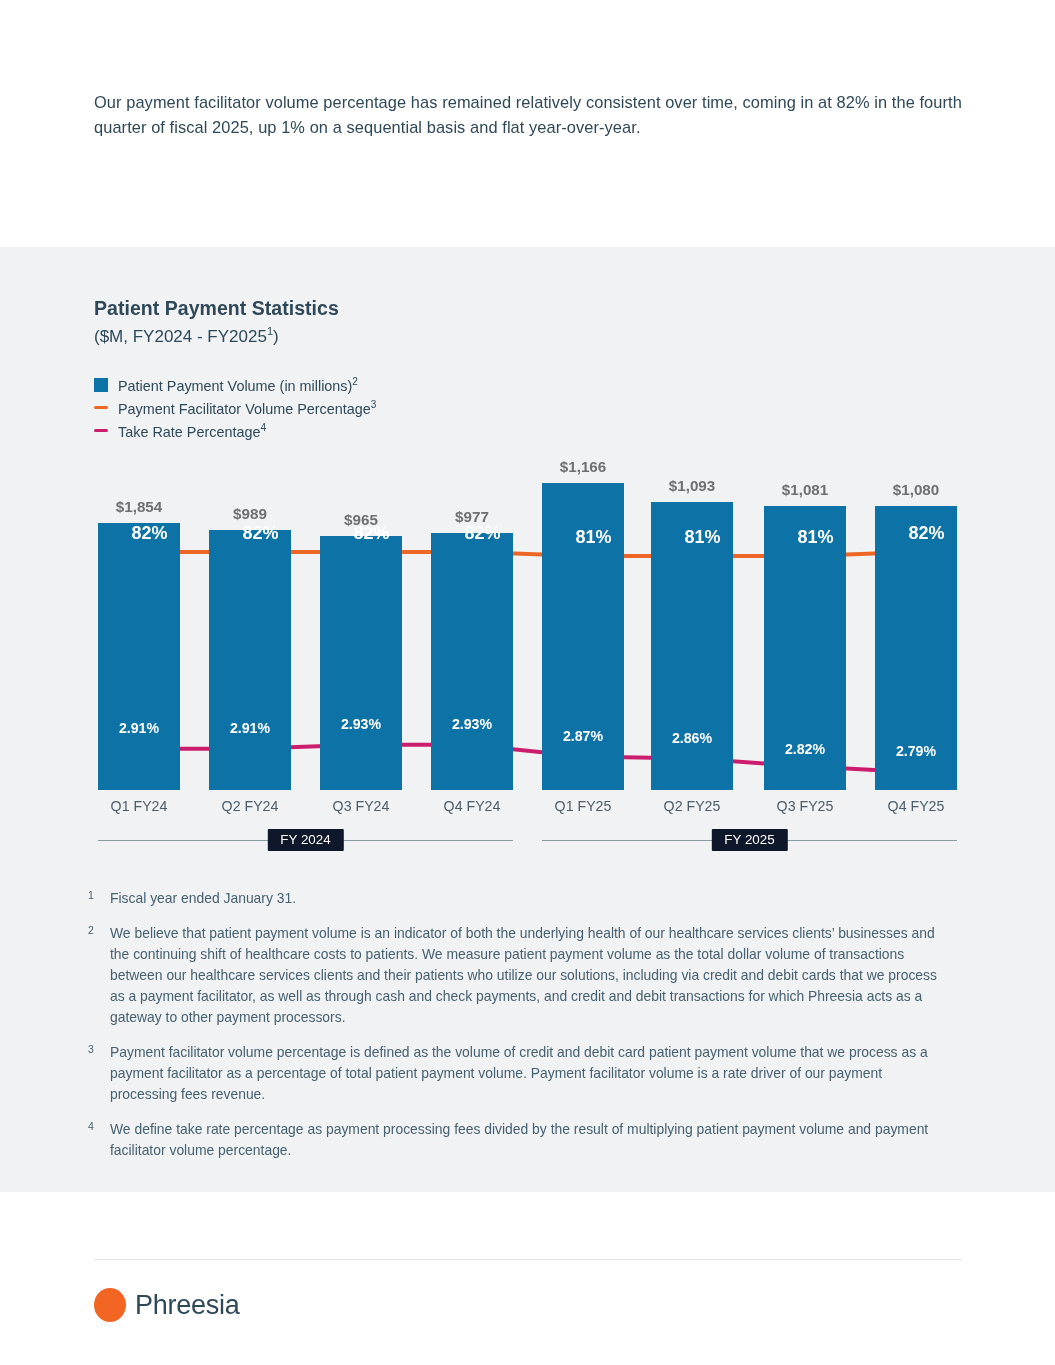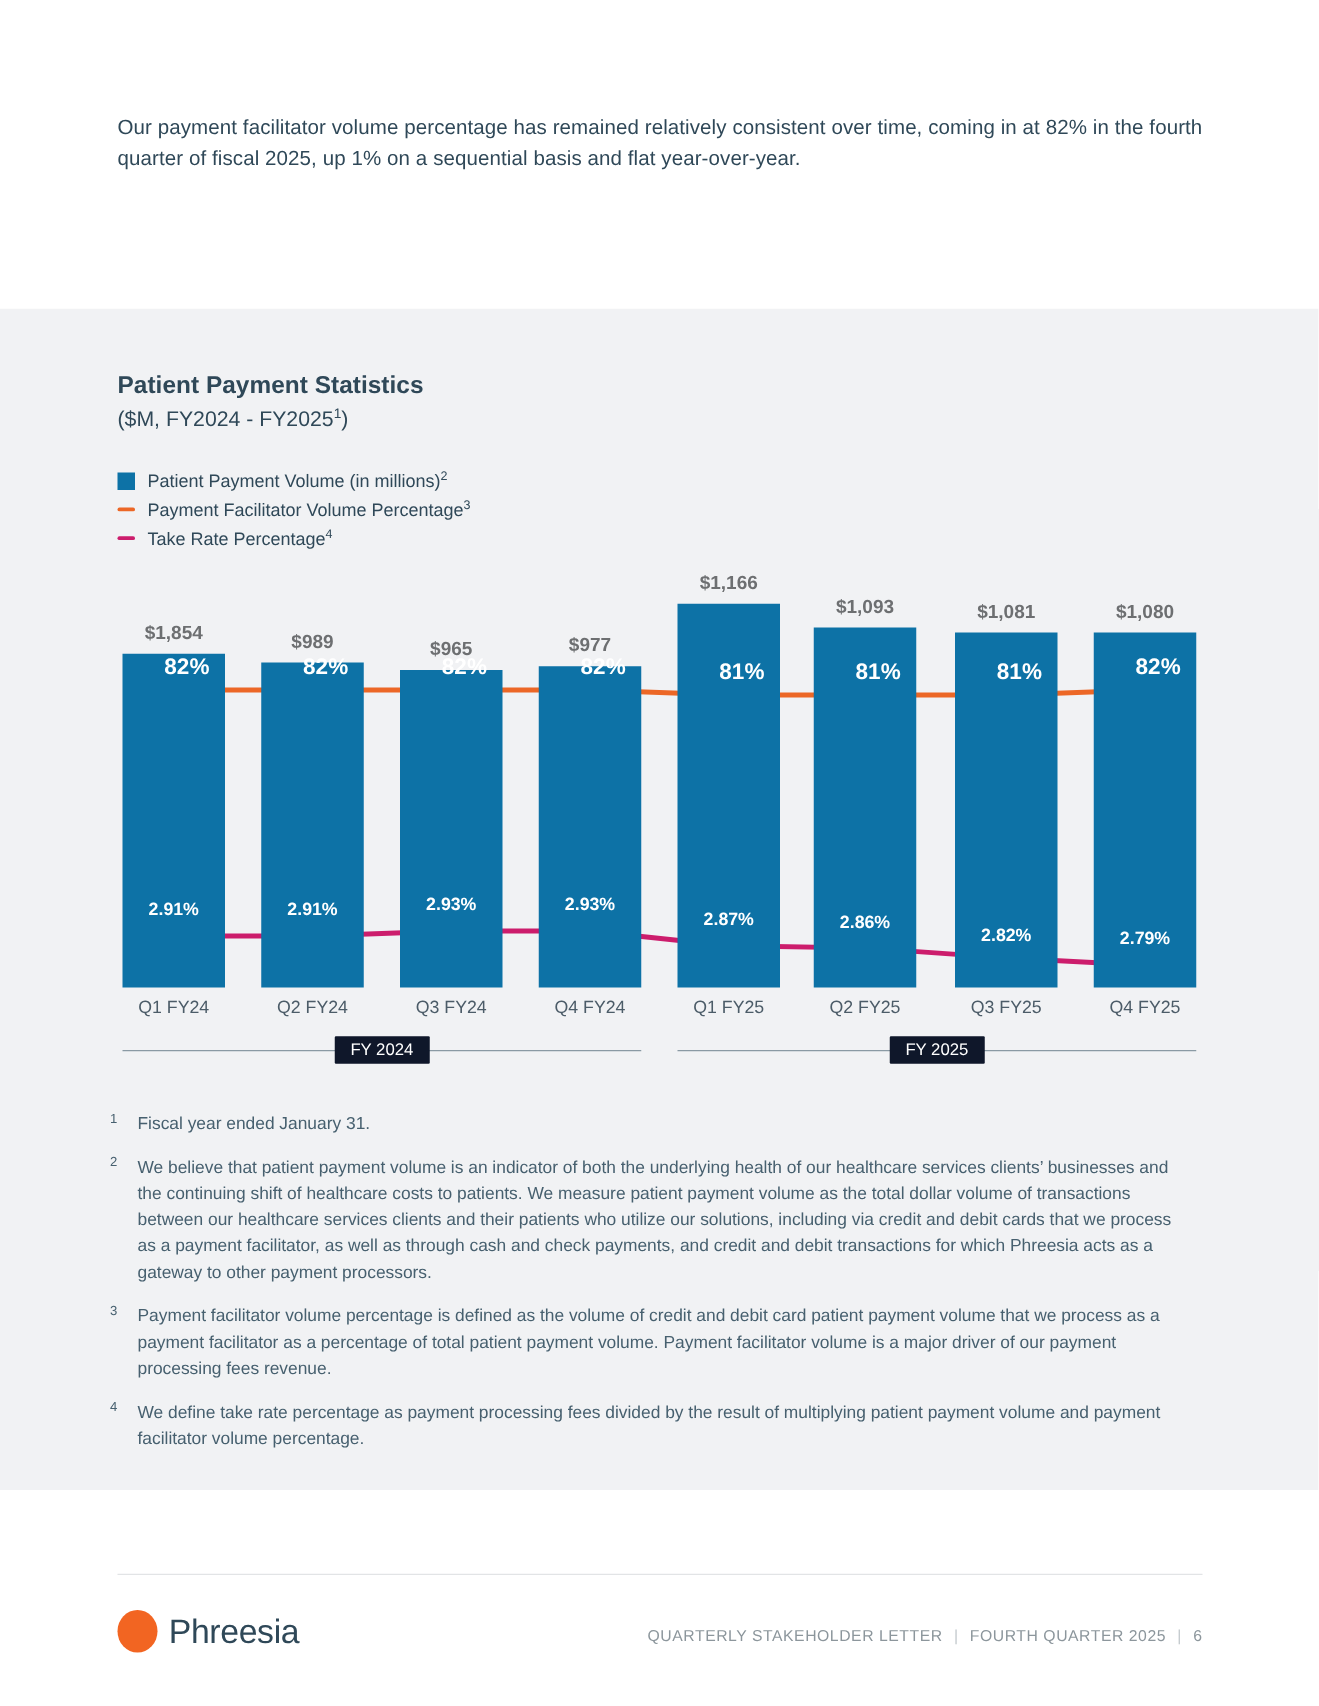--- a/index.html
+++ b/index.html
@@ -225,32 +225,29 @@
       <div class="fn">
         <div class="fn-num">1</div>
         <div class="fn-text">Fiscal year ended January 31.</div>
       </div>
       <div class="fn">
         <div class="fn-num">2</div>
         <div class="fn-text">We believe that patient payment volume is an indicator of both the underlying health of our healthcare services clients’ businesses and the continuing shift of healthcare costs to patients. We measure patient payment volume as the total dollar volume of transactions between our healthcare services clients and their patients who utilize our solutions, including via credit and debit cards that we process as a payment facilitator, as well as through cash and check payments, and credit and debit transactions for which Phreesia acts as a gateway to other payment processors.</div>
       </div>
       <div class="fn">
         <div class="fn-num">3</div>
-        <div class="fn-text">Payment facilitator volume percentage is defined as the volume of credit and debit card patient payment volume that we process as a payment facilitator as a percentage of total patient payment volume. Payment facilitator volume is a major driver of our payment processing fees revenue.</div>
+        <div class="fn-text">Payment facilitator volume percentage is defined as the volume of credit and debit card patient payment volume that we process as a payment facilitator as a percentage of total patient payment volume. Payment facilitator volume is a rate driver of our payment processing fees revenue.</div>
       </div>
       <div class="fn">
         <div class="fn-num">4</div>
         <div class="fn-text">We define take rate percentage as payment processing fees divided by the result of multiplying patient payment volume and payment facilitator volume percentage.</div>
       </div>
     </div>
 
   <div class="footer-rule"></div>
   <div class="footer">
     <div class="logo-wrap">
       <span class="logo-dot"></span>
       <span class="logo-text">Phreesia</span>
     </div>
-    <div class="footer-meta">
-      <span>QUARTERLY STAKEHOLDER LETTER</span><span class="sep">|</span><span>FOURTH QUARTER 2025</span><span class="sep">|</span><span>6</span>
-    </div>
   </div>
 
 </div>
 
 </body></html>

